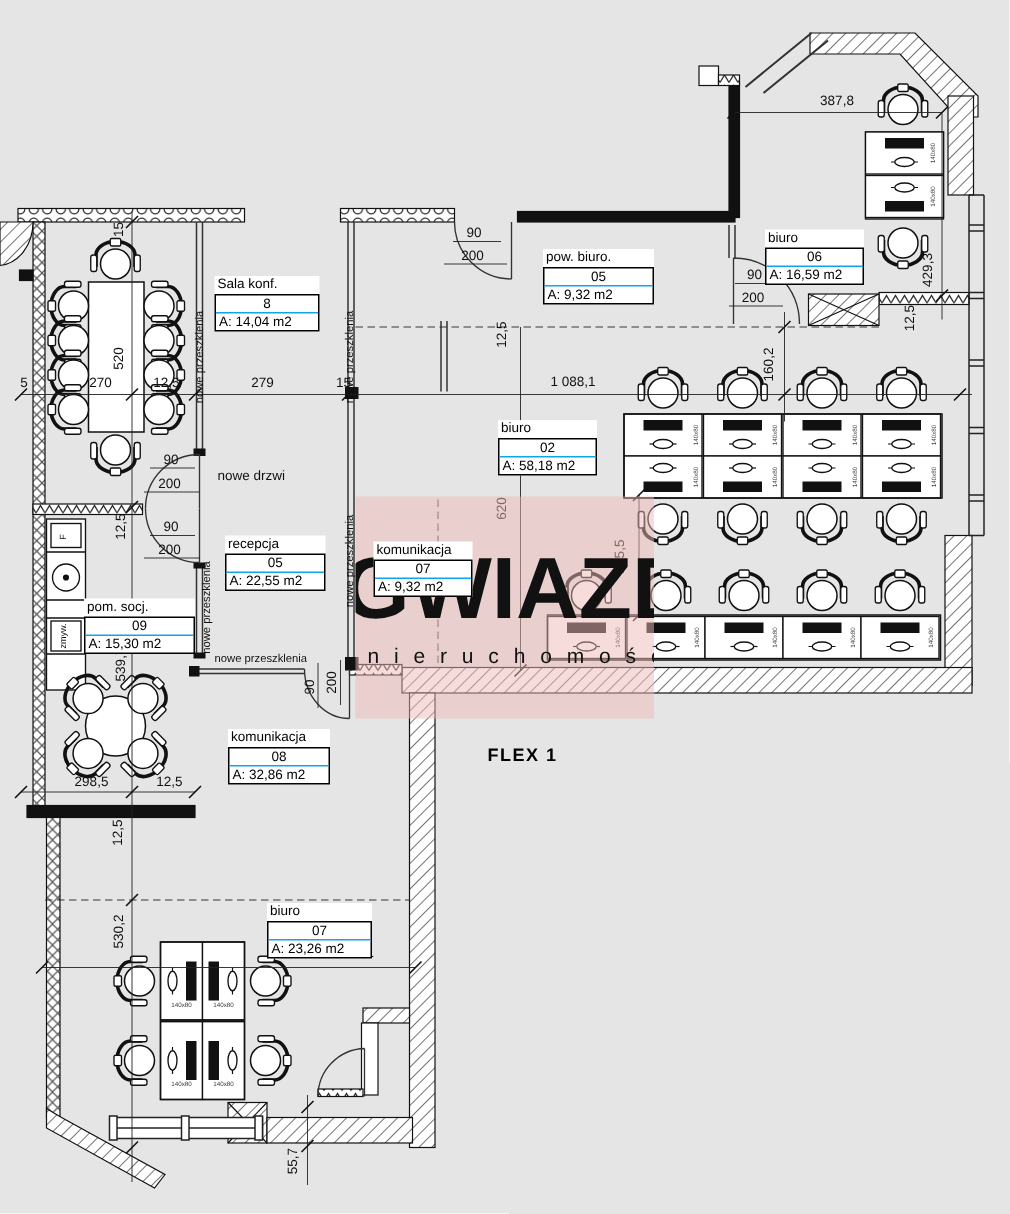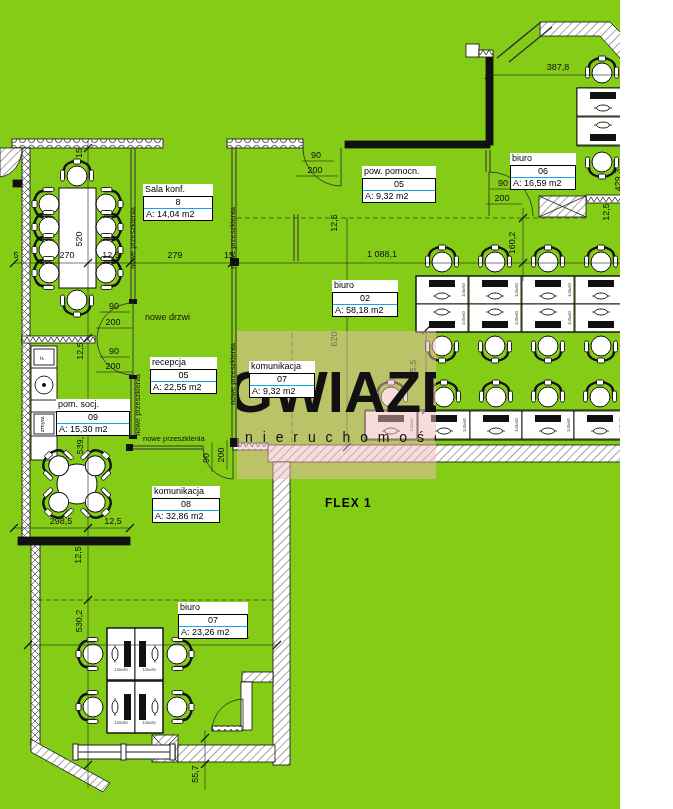--- a/index.html
+++ b/index.html
@@ -1,16 +1,16 @@
 <!DOCTYPE html>
 <html><head>
 <meta charset="utf-8">
 <style>
   html,body{margin:0;padding:0;background:#fff;}
-  #stage{position:relative;width:620px;height:809px;background:#84cc16;overflow:hidden;
+  #stage{position:relative;width:673px;height:809px;background:#e5e5e5;overflow:hidden;
          font-family:"Liberation Sans",sans-serif;}
   svg{position:absolute;left:0;top:0;}
   svg text{font-family:"Liberation Sans",sans-serif;fill:#111;}
   .dim{font-size:9px;}
   .ddim{font-size:9px;}
   .ann{font-size:7.5px;}
   .ann2{font-size:6px;}
   .dsk{font-size:4.2px;fill:#444;}
   .rlabel{position:absolute;background:#fff;color:#000;font-weight:normal;font-size:9px;line-height:11px;}
   .rlabel .rname{padding:0 2px 1px 2px;white-space:nowrap;}
@@ -354,21 +354,21 @@
 </svg>
 
   <div class="rlabel" style="left:143px;top:184px;width:70px;">
     <div class="rname">Sala konf.</div>
     <div class="rbox">
         <div class="rnum">8</div>
     <div class="rarea">A: 14,04 m2</div>
       </div>
   </div>
   <div class="rlabel" style="left:362px;top:166px;width:74px;">
-    <div class="rname">pow. pomocn.</div>
+    <div class="rname">pow. biuro.</div>
     <div class="rbox">
         <div class="rnum">05</div>
     <div class="rarea">A: 9,32 m2</div>
       </div>
   </div>
   <div class="rlabel" style="left:510px;top:153px;width:66px;">
     <div class="rname">biuro</div>
     <div class="rbox">
         <div class="rnum">06</div>
     <div class="rarea">A: 16,59 m2</div>

